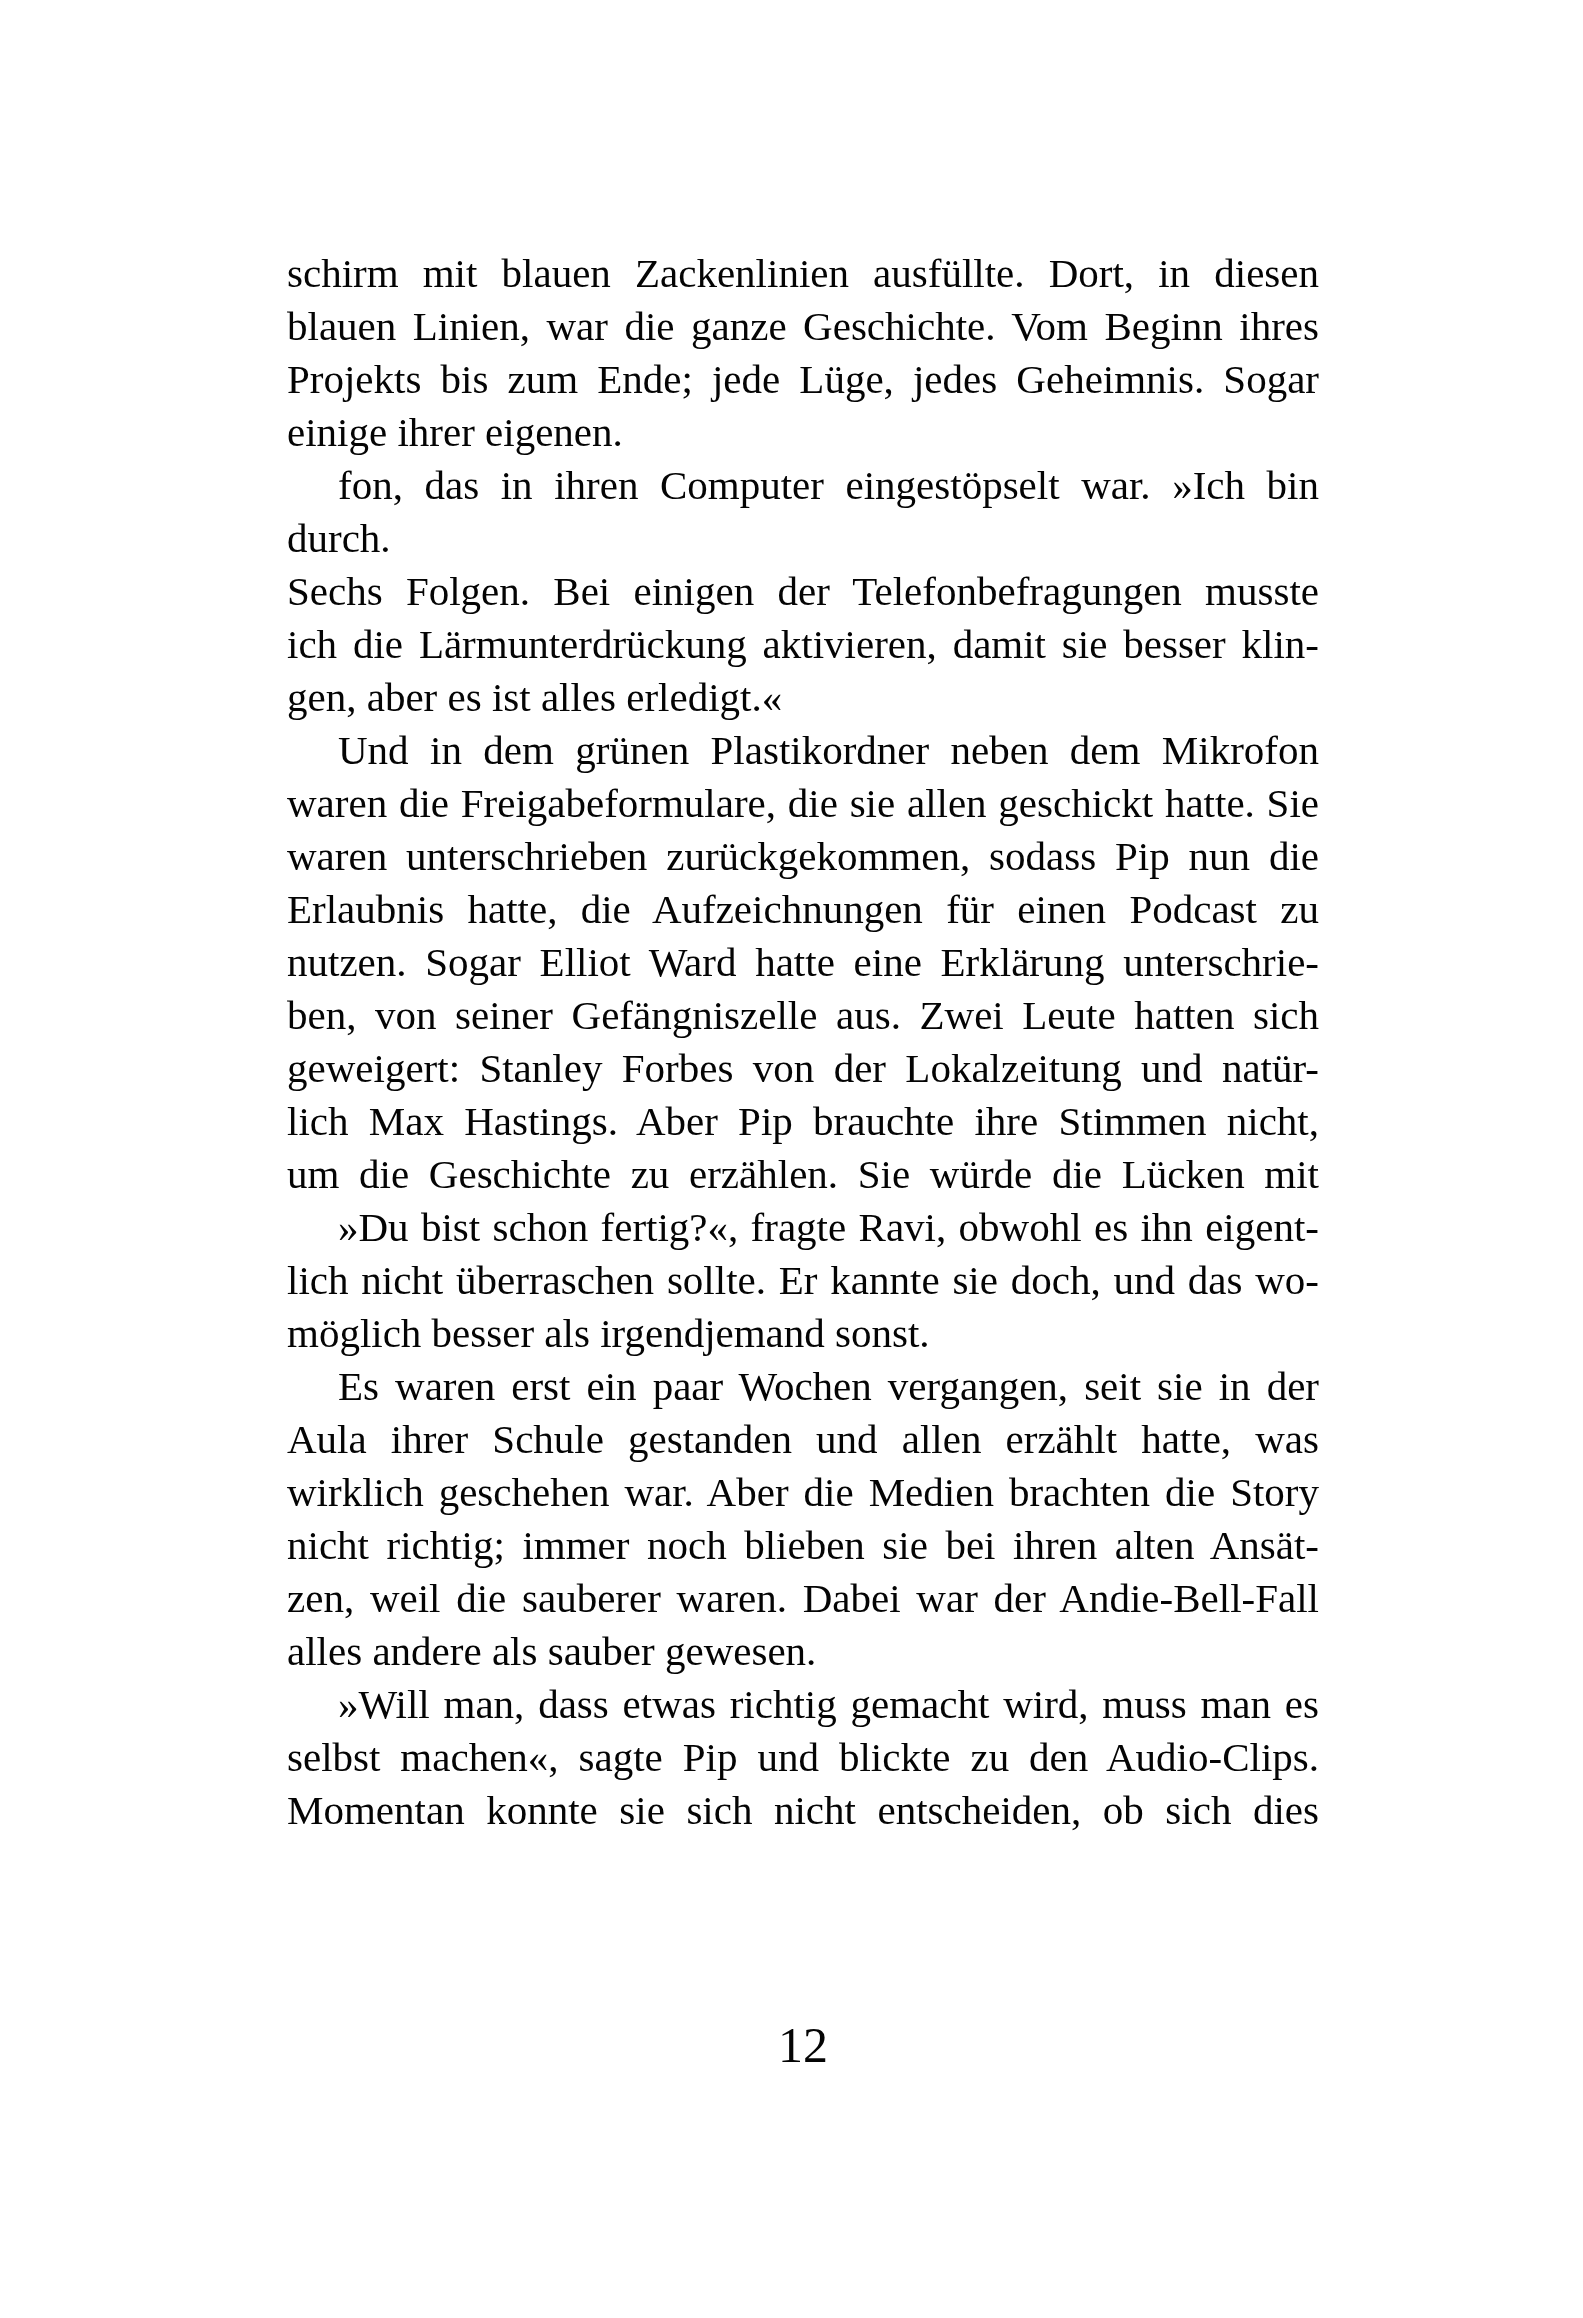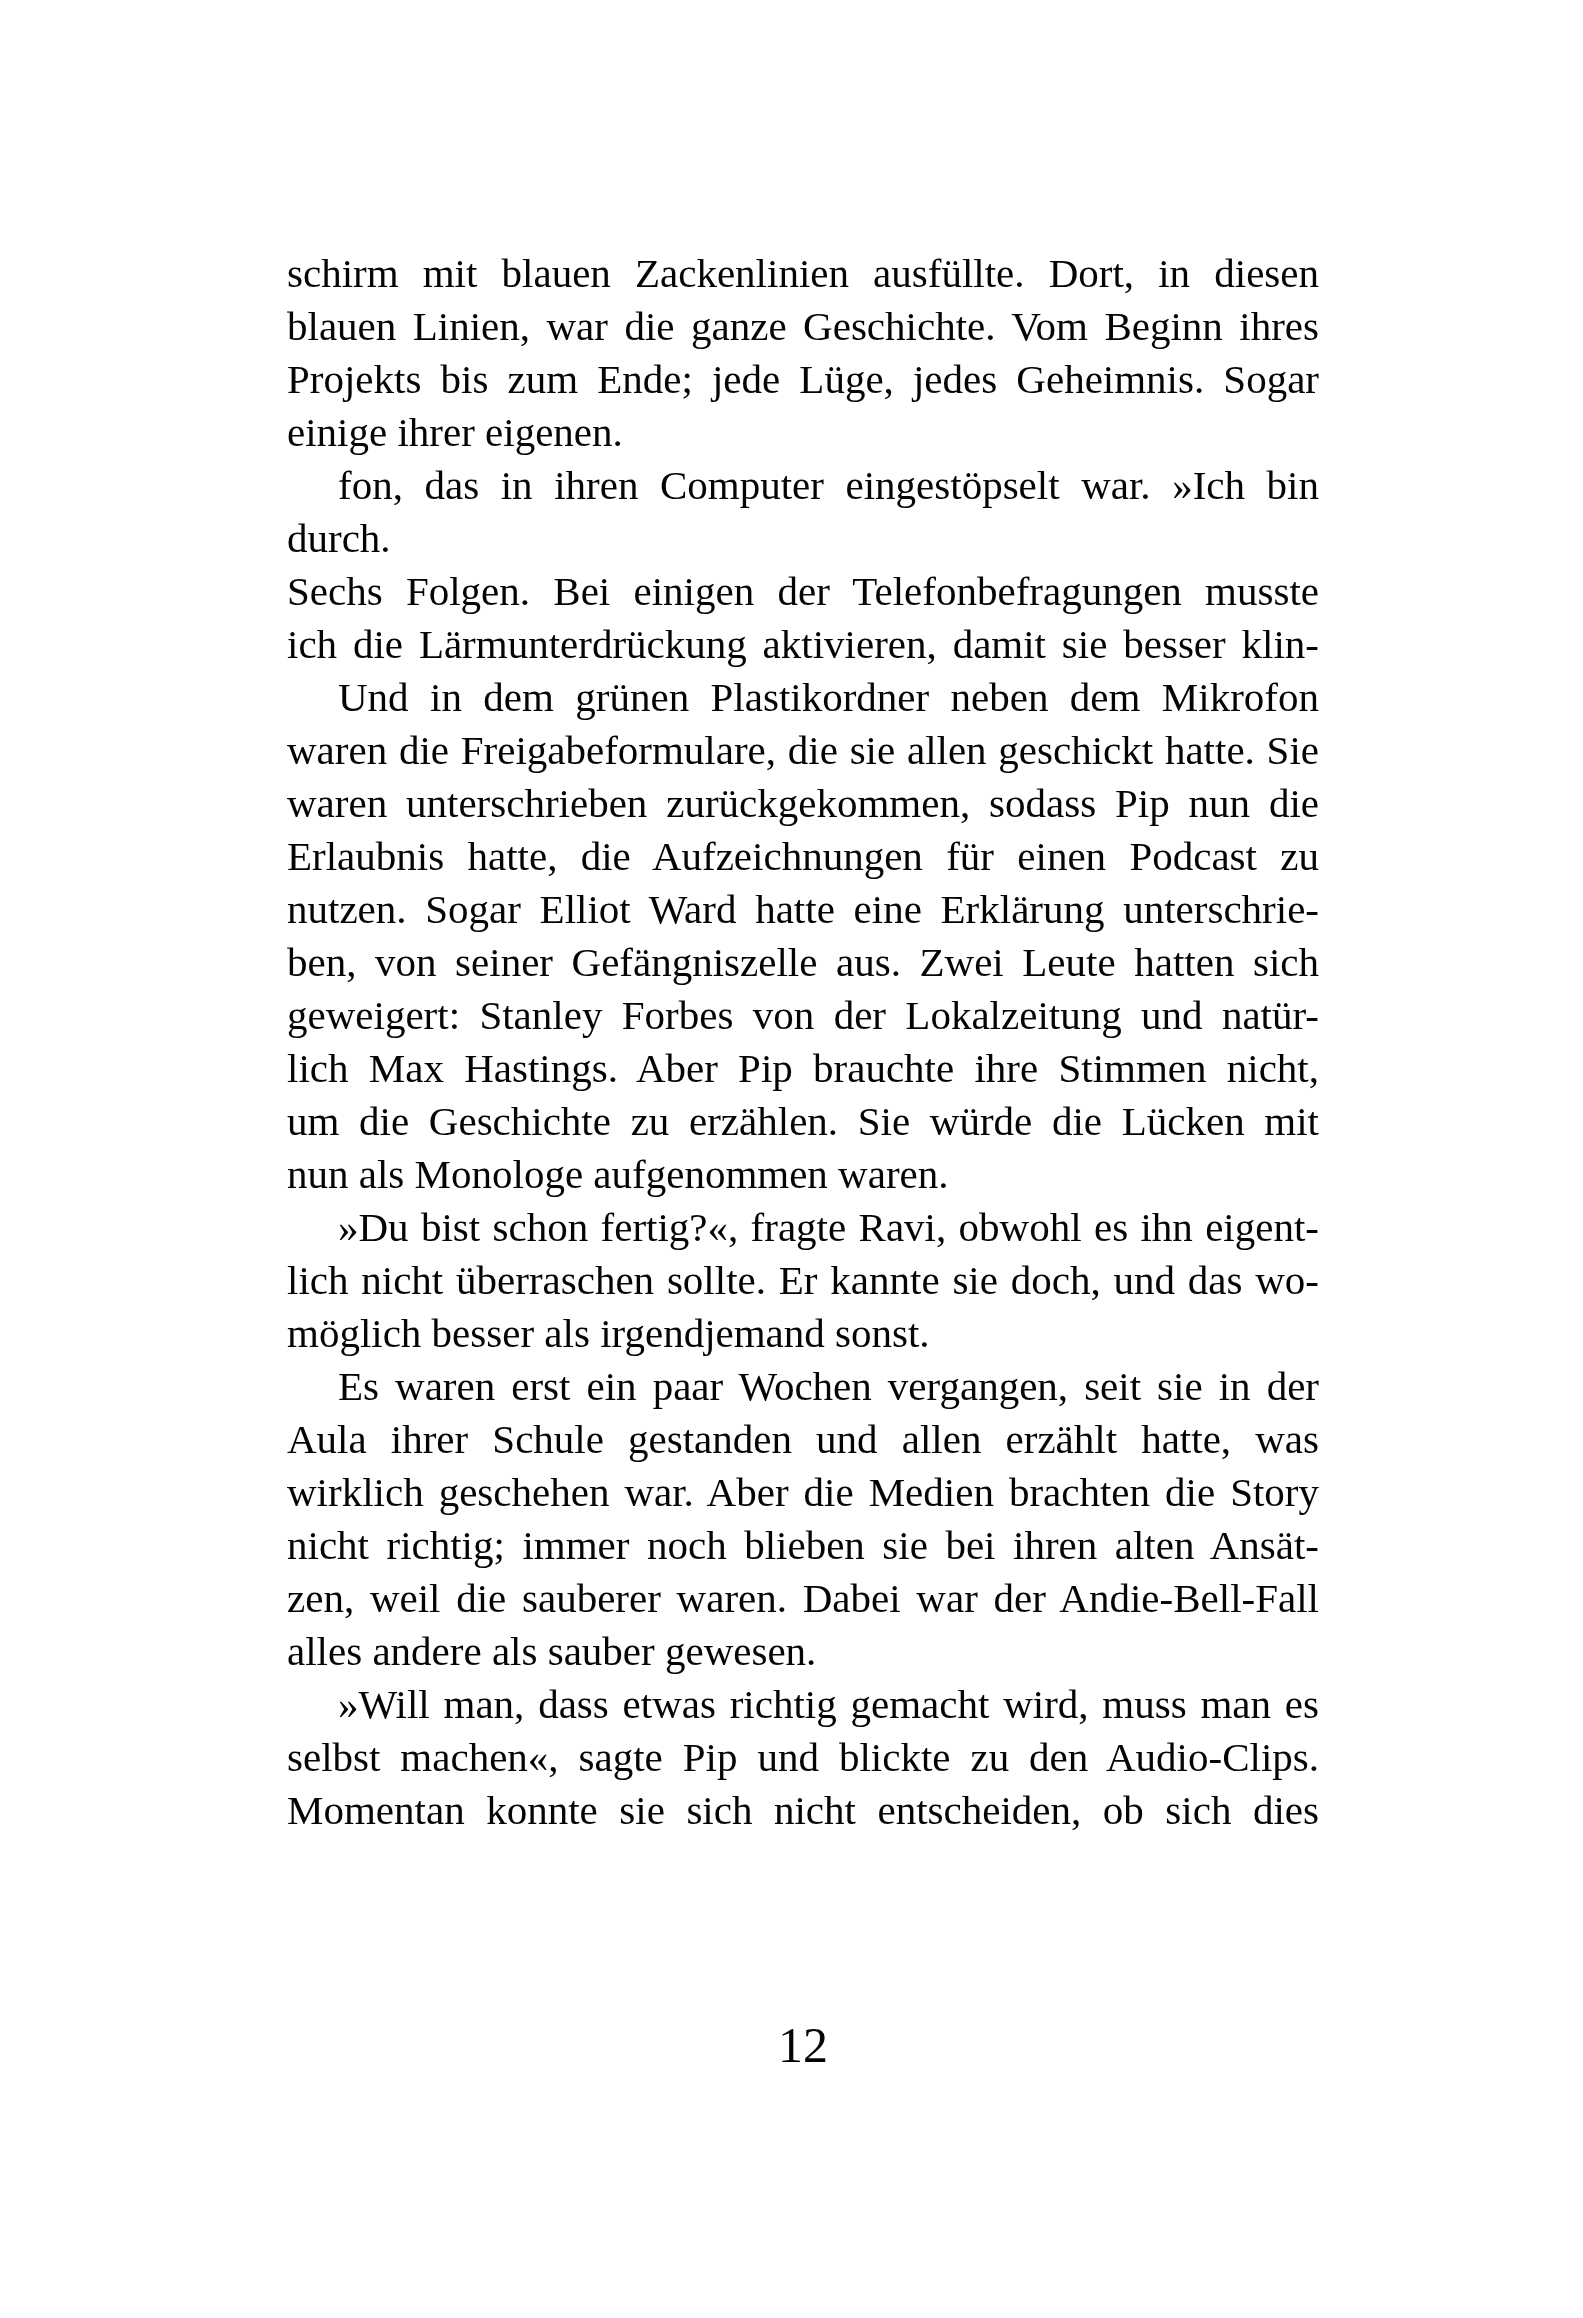--- a/index.html
+++ b/index.html
@@ -57,32 +57,32 @@
       <div class="para">
         <div class="line">schirm mit blauen Zackenlinien ausfüllte. Dort, in diesen</div>
         <div class="line">blauen Linien, war die ganze Geschichte. Vom Beginn ihres</div>
         <div class="line">Projekts bis zum Ende; jede Lüge, jedes Geheimnis. Sogar</div>
         <div class="line lastline">einige ihrer eigenen.</div>
       </div>
       <div class="para indent">
         <div class="line">fon, das in ihren Computer eingestöpselt war. »Ich bin durch.</div>
         <div class="line">Sechs Folgen. Bei einigen der Telefonbefragungen musste</div>
         <div class="line">ich die Lärmunterdrückung aktivieren, damit sie besser klin-</div>
+        <div class="line lastline">gen, aber es ist alles erledigt.«</div>
       </div>
       <div class="para indent">
         <div class="line">Und in dem grünen Plastikordner neben dem Mikrofon</div>
         <div class="line">waren die Freigabeformulare, die sie allen geschickt hatte. Sie</div>
         <div class="line">waren unterschrieben zurückgekommen, sodass Pip nun die</div>
         <div class="line">Erlaubnis hatte, die Aufzeichnungen für einen Podcast zu</div>
         <div class="line">nutzen. Sogar Elliot Ward hatte eine Erklärung unterschrie-</div>
         <div class="line">ben, von seiner Gefängniszelle aus. Zwei Leute hatten sich</div>
         <div class="line">geweigert: Stanley Forbes von der Lokalzeitung und natür-</div>
         <div class="line">lich Max Hastings. Aber Pip brauchte ihre Stimmen nicht,</div>
         <div class="line">um die Geschichte zu erzählen. Sie würde die Lücken mit</div>
-        <div class="line lastline">nun als Monologe aufgenommen waren.</div>
       </div>
       <div class="para indent">
         <div class="line">»Du bist schon fertig?«, fragte Ravi, obwohl es ihn eigent-</div>
         <div class="line">lich nicht überraschen sollte. Er kannte sie doch, und das wo-</div>
         <div class="line lastline">möglich besser als irgendjemand sonst.</div>
       </div>
       <div class="para indent">
         <div class="line">Es waren erst ein paar Wochen vergangen, seit sie in der</div>
         <div class="line">Aula ihrer Schule gestanden und allen erzählt hatte, was</div>
         <div class="line">wirklich geschehen war. Aber die Medien brachten die Story</div>

